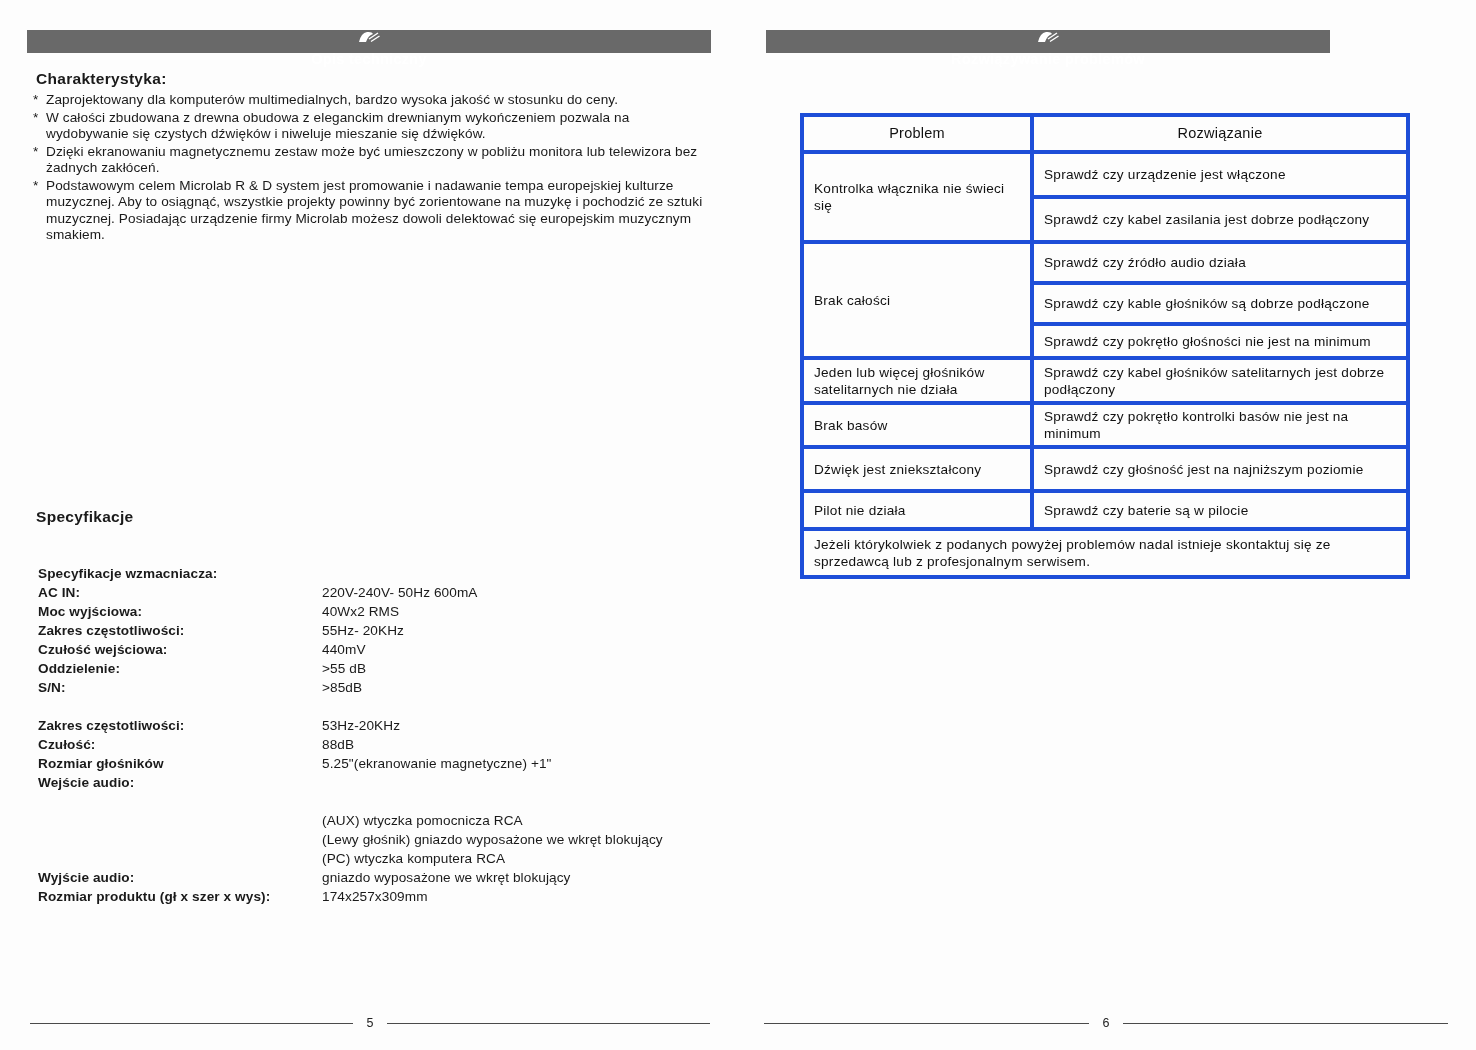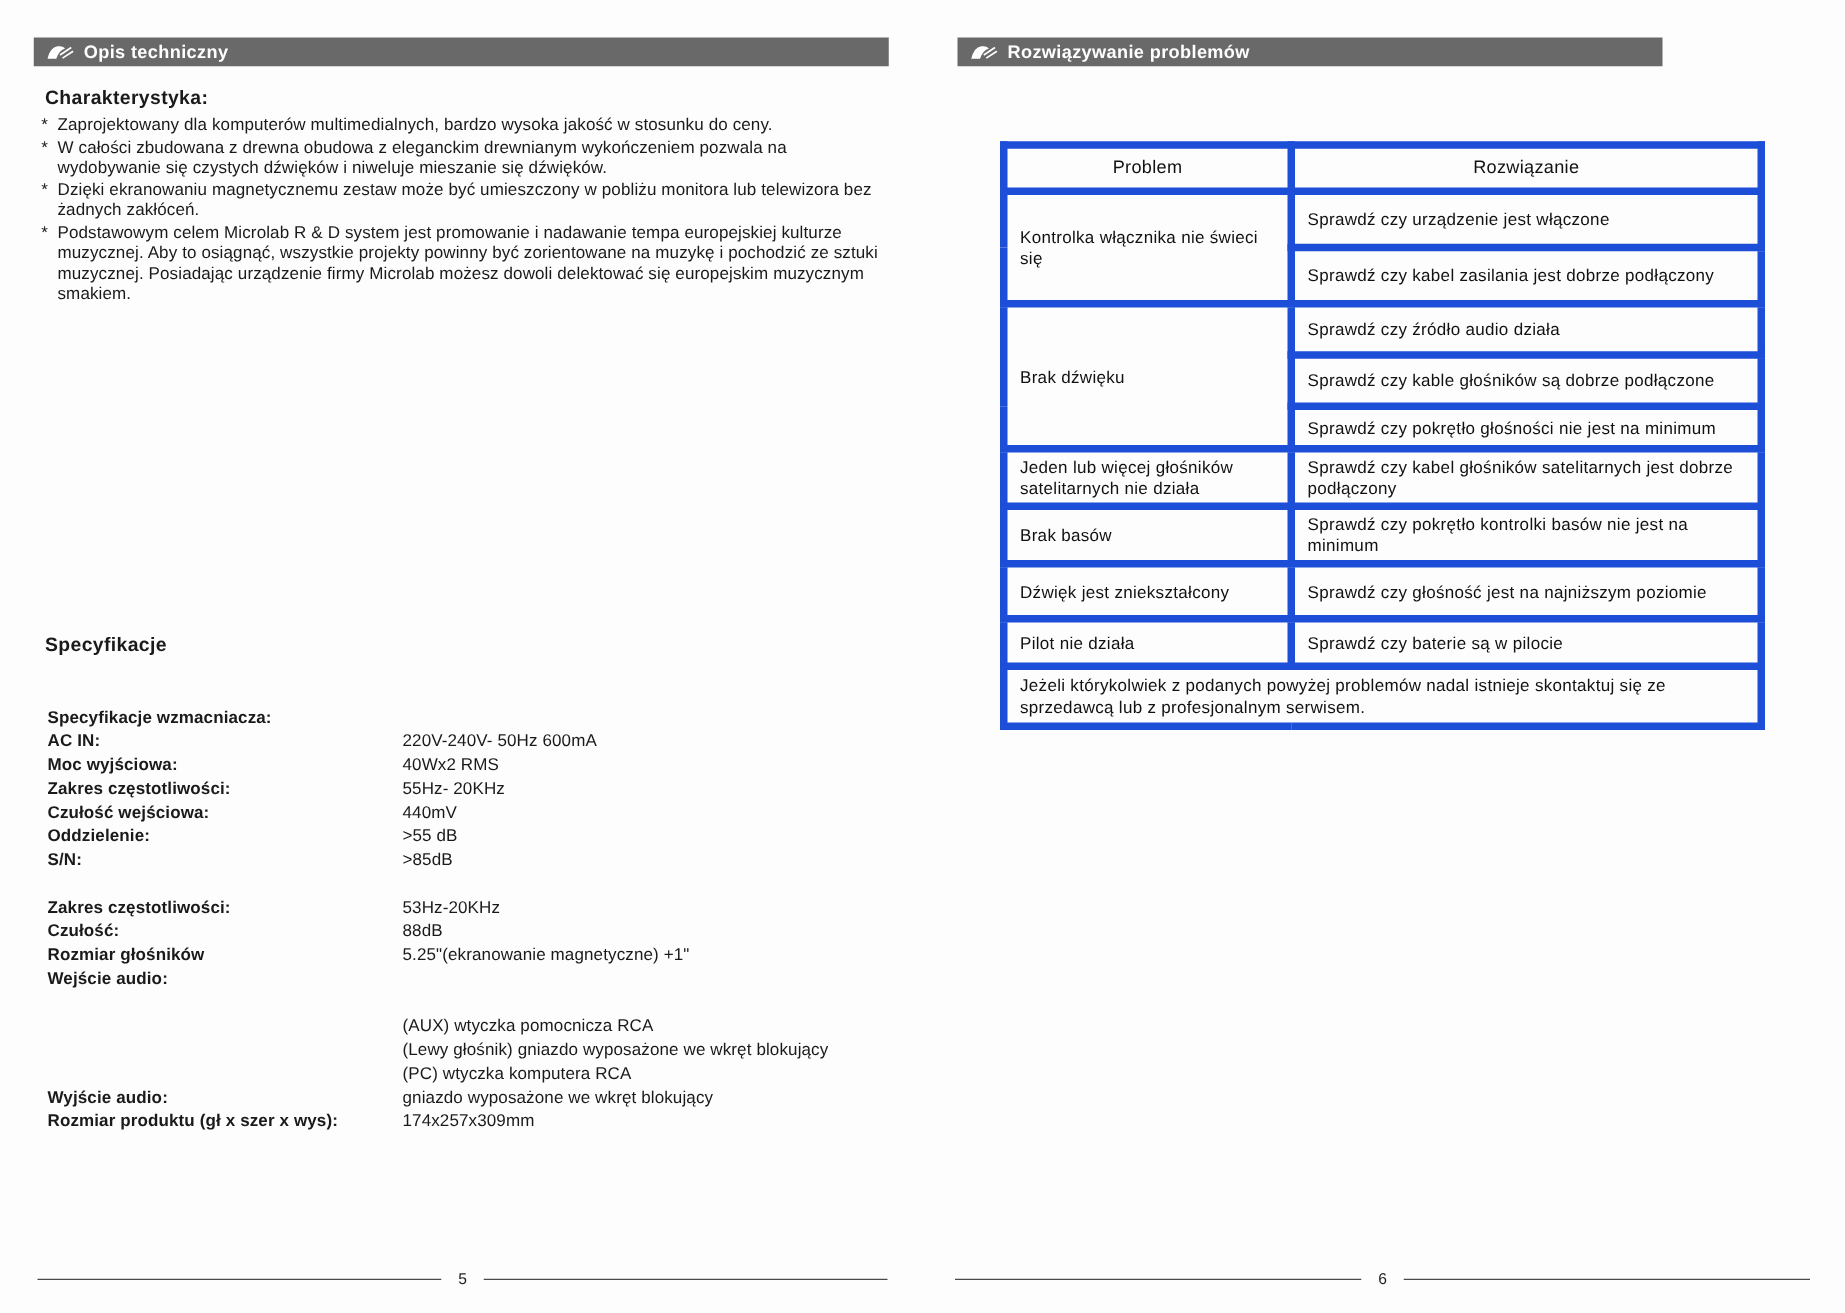--- a/index.html
+++ b/index.html
@@ -8,21 +8,21 @@
     width: 1476px; height: 1050px; position: relative;
     background: #fdfdfd;
     font-family: "Liberation Sans", "DejaVu Sans", sans-serif;
     color: #1a1a1a;
     overflow: hidden;
   }
 
   
   .header-bar {
     position: absolute; height: 23px; background: #696969; color: #fff;
-    display: flex; align-items: center; gap: 7px; padding: 0 9px;
+    display: flex; align-items: center; gap: 7px; padding: 0 9px; flex-direction: column;
   }
   #hdr-left  { left: 27px;  top: 30px; width: 684px; }
   #hdr-right { left: 766px; top: 30px; width: 564px; }
   .hdr-title { font-weight: bold; font-size: 14.5px; letter-spacing: 0.3px; white-space: nowrap; }
   .hdr-icon svg { display: block; }
 
   
   .section-title {
     position: absolute; left: 36px; top: 70px;
     font-size: 15.5px; font-weight: bold; letter-spacing: 0.3px;
@@ -50,21 +50,21 @@
   .spacer { height: 19px; }
 
   
   .trouble-table {
     position: absolute; left: 800px; top: 113px;
     border-collapse: collapse; border: 2px solid #1b1b1b;
     font-size: 13.6px; letter-spacing: 0.25px; color: #111;
     table-layout: fixed;
   }
   .trouble-table td {
-    border: 6px solid #1d4ed8; padding: 3px 10px;
+    border: 4px solid #1d4ed8; padding: 3px 10px;
     vertical-align: middle; text-align: left; line-height: 17px;
   }
   .trouble-table tr.g > td { border-top: 2px solid #1b1b1b; }
   .trouble-table tr.head td { text-align: center; font-size: 14.5px; }
 
   
   .page-footer {
     position: absolute; top: 1016px; display: flex; align-items: center;
     gap: 10px; font-size: 12.5px; color: #222;
   }
@@ -211,21 +211,21 @@
 
     <tr class="g" style="height:45px">
       <td rowspan="2">Kontrolka włącznika nie świeci się</td>
       <td>Sprawdź czy urządzenie jest włączone</td>
     </tr>
     <tr style="height:45px">
       <td>Sprawdź czy kabel zasilania jest dobrze podłączony</td>
     </tr>
 
     <tr class="g" style="height:41px">
-      <td rowspan="3">Brak dźwięku</td>
+      <td rowspan="3">Brak całości</td>
       <td>Sprawdź czy źródło audio działa</td>
     </tr>
     <tr style="height:41px">
       <td>Sprawdź czy kable głośników są dobrze podłączone</td>
     </tr>
     <tr style="height:34px">
       <td>Sprawdź czy pokrętło głośności nie jest na minimum</td>
     </tr>
 
     <tr class="g" style="height:45px">

